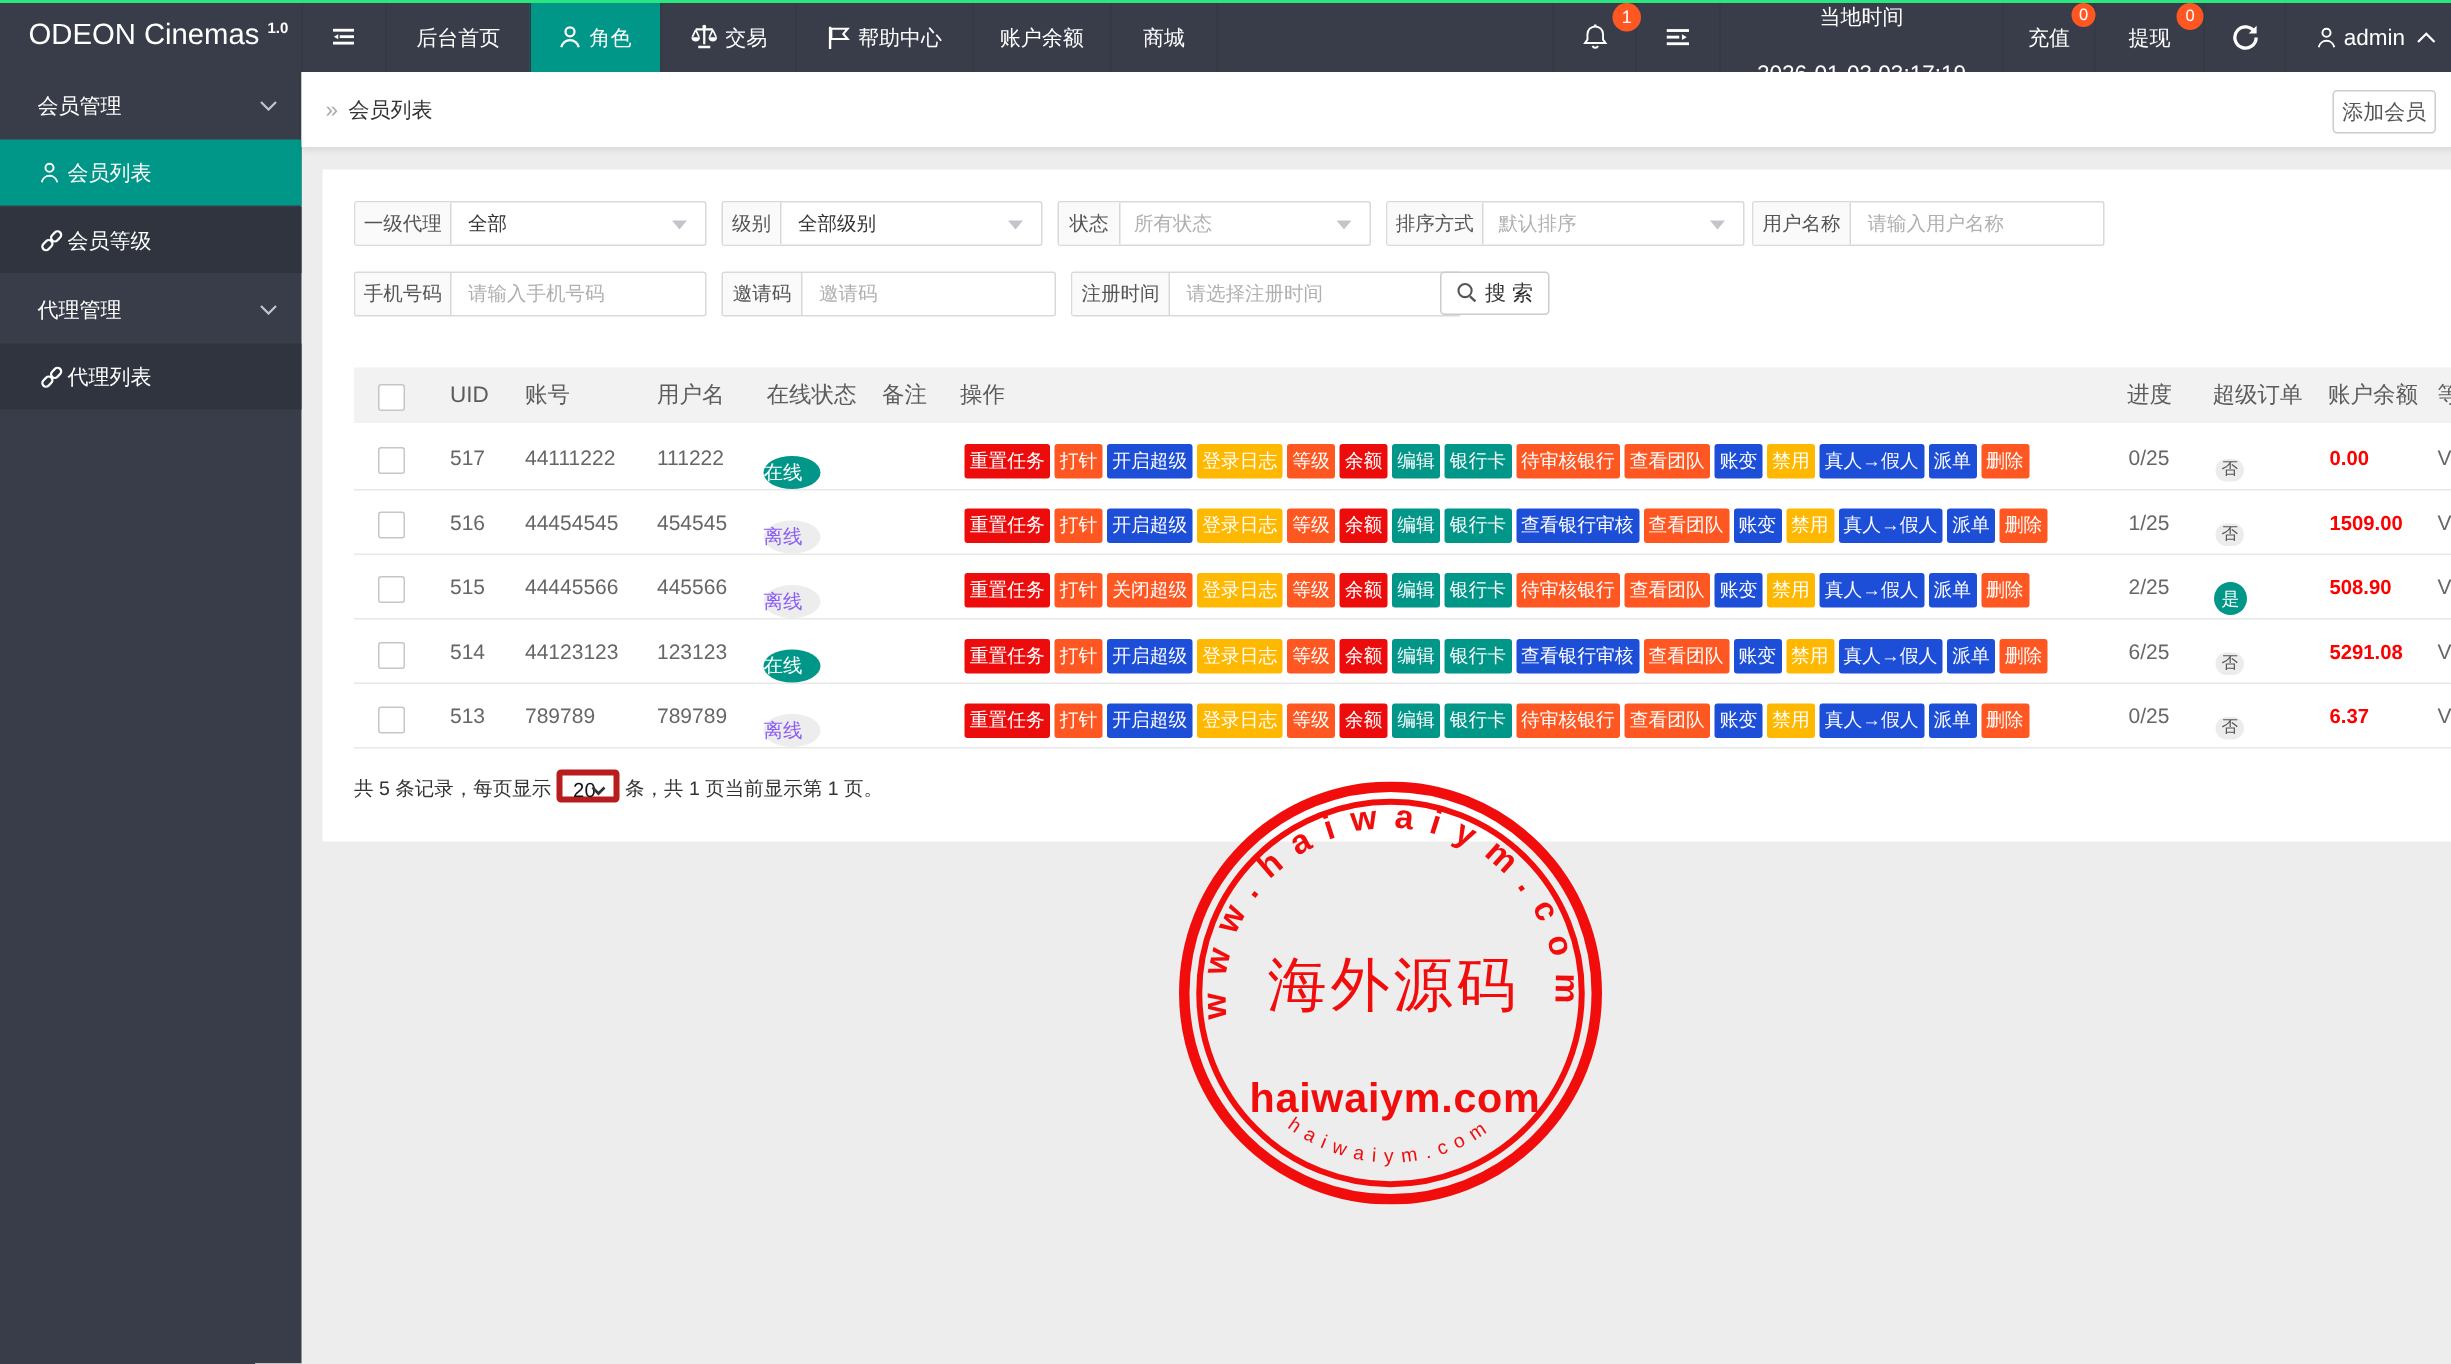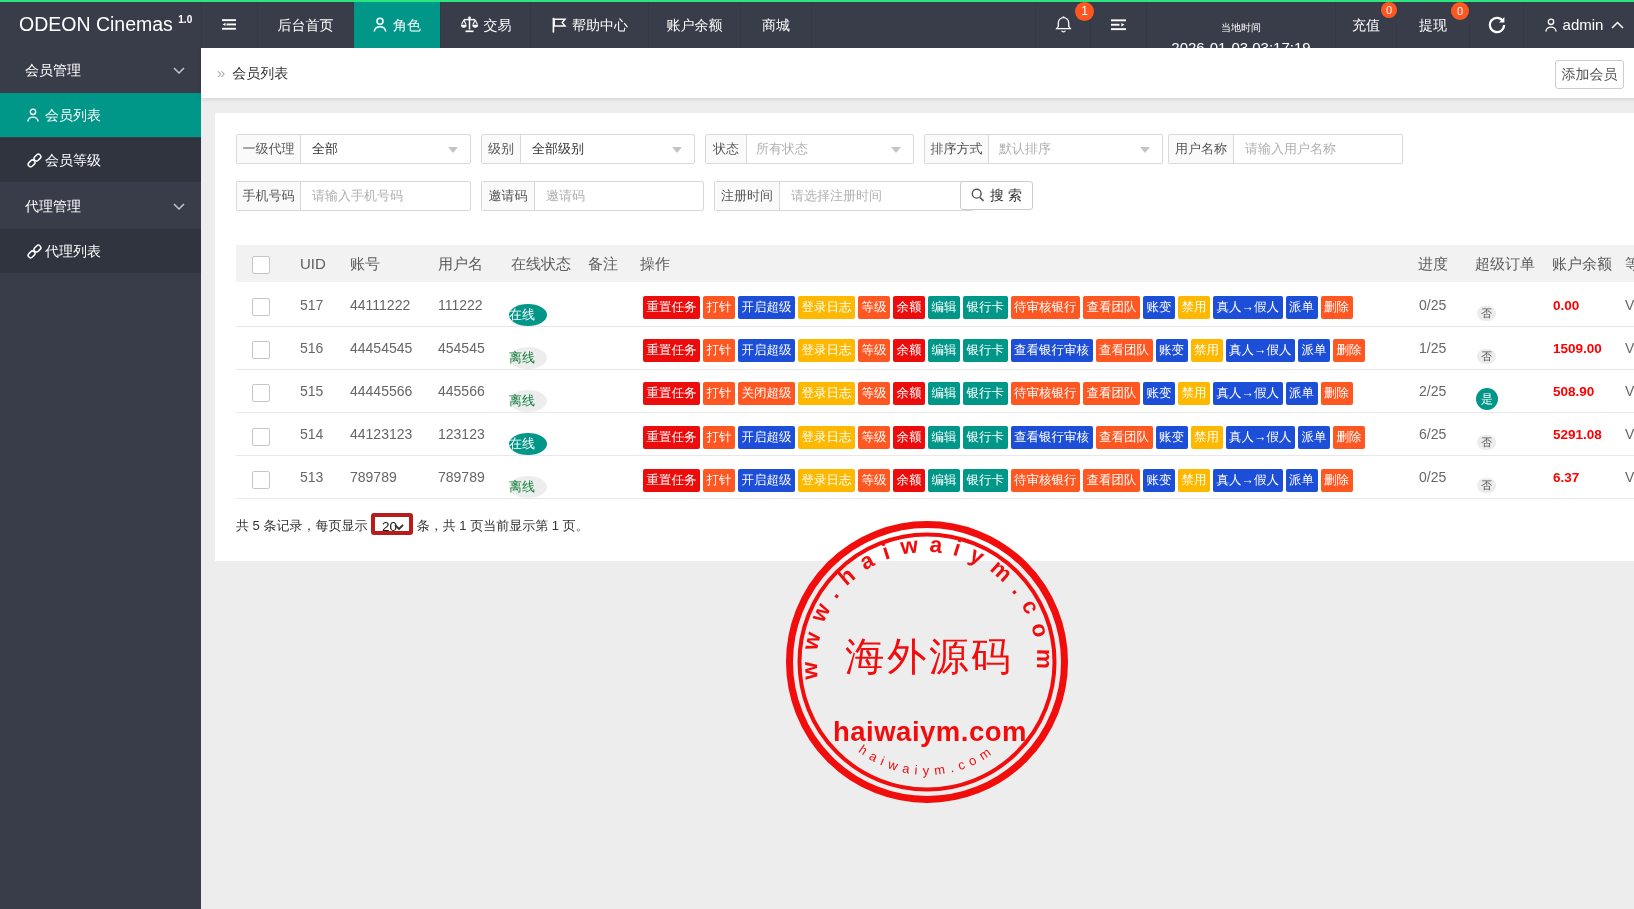--- a/index.html
+++ b/index.html
@@ -36,21 +36,21 @@
 .caret{position:absolute;right:12px;top:12px;width:0;height:0;border-left:5px solid transparent;border-right:5px solid transparent;border-top:6px solid #c2c6cc}
 #searchbtn{position:absolute;left:745px;top:68px;width:73px;height:29px;border:1px solid #ccc;border-radius:3px;background:#fff;line-height:27px;text-align:center;font-size:14px;color:#333}
 
 #thead{position:absolute;left:21px;top:132px;width:1398px;height:37px;background:#f2f2f2;color:#5c5c5c;font-size:15px}
 .hc{position:absolute;top:0;height:37px;line-height:37px;white-space:nowrap}
 .trow{position:absolute;left:21px;width:1398px;height:44px;border-bottom:1px solid #e8e8e8;font-size:14px;color:#666}
 .tc{position:absolute;top:0;height:43px;line-height:43px;white-space:nowrap}
 .cb{position:absolute;width:18px;height:18px;border:1px solid #c6c6c6;border-radius:2px;background:#fff}
 .stamp{position:absolute;width:38px;height:22px;line-height:22px;border-radius:50%;text-align:left;font-size:13px}
 .on{background:#009688;color:#fff}
-.off{background:#ededed;color:#15803d}
+.off{background:#ededed;color:#8b5cf6}
 .btns{position:absolute;left:404px;top:12.5px;height:23px;white-space:nowrap}
 .b{display:inline-block;height:23px;line-height:23px;padding:0 3.5px;margin-left:3px;border-radius:2px;color:#fff;font-size:12.5px}
 .bred{background:#ed0c0c}.borg{background:#FF5722}.bblu{background:#1d4ed8}.bamb{background:#FFB800}.btea{background:#009688}
 .pill{position:absolute;height:15px;line-height:15px;border-radius:8px;background:#ececec;color:#555;font-size:11px;padding:0 4px}
 .yes{height:22px;line-height:22px;border-radius:11px;background:#009688;color:#fff;padding:0 5px;font-size:12px}
 .bal{font-weight:bold;color:#fe0000;font-size:13.5px}
 
 #pgn{position:absolute;left:21px;top:400px;height:22px;line-height:22px;font-size:13px;color:#333;white-space:nowrap}
 #psel{display:inline-block;position:relative;width:42px;height:22px;border:4px solid #b91c1c;border-radius:3px;vertical-align:-5px;background:#fff}
 #psel span{position:absolute;left:7px;top:0;line-height:20px;font-size:13.5px;color:#111}
@@ -93,22 +93,22 @@
         <path d="M6.7 14.6a1.9 1.9 0 0 0 3.6 0" fill="none" stroke="#fff" stroke-width="1.3"></path>
         <line x1="8.5" y1="0.4" x2="8.5" y2="1.6" stroke="#fff" stroke-width="1.6"></line>
       </svg></div>
   <div class="hitem" style="left:1090px;width:56px"><svg class="hic" width="16" height="14" viewBox="0 0 16 14">
         <rect x="0" y="1.4" width="15" height="1.9" fill="#fff"></rect>
         <rect x="0" y="5.8" width="8.5" height="1.9" fill="#fff"></rect>
         <path d="M10.3 4.9v3.7l3.2-1.85z" fill="#fff"></path>
         <rect x="0" y="10.2" width="15" height="1.9" fill="#fff"></rect>
       </svg></div>
   <div class="hitem" style="left:1146px;width:189px;line-height:normal">
-      <div style="font-size:10px;margin-top:19px">当地时间</div>
-      <div style="font-size:15px;margin-top:4px">2026-01-03 03:17:19</div>
+      <div style="font-size:14px;margin-top:1px">当地时间</div>
+      <div style="font-size:15px;margin-top:20px">2026-01-03 03:17:19</div>
     </div>
   <div class="hitem" style="left:1335px;width:61px">充值</div>
   <div class="hitem" style="left:1396px;width:73px">提现</div>
   <div class="hitem" style="left:1469px;width:54px"><svg class="hic" width="18" height="18" viewBox="0 0 18 18">
         <path d="M15.2 5.5A7.1 7.1 0 1 0 16.1 9" fill="none" stroke="#fff" stroke-width="2.2"></path>
         <path d="M16.4 1.1v5.3h-5.3z" fill="#fff"></path>
       </svg></div>
   <div class="hitem" style="left:1523px;width:111px;border-right:none;padding-left:11px;box-sizing:border-box"><svg class="hic" width="12" height="14" viewBox="0 0 12 14" style="margin-right:6px">
         <circle cx="6" cy="3.8" r="2.7" fill="none" stroke="#fff" stroke-width="1.3"></circle>
         <path d="M.8 13.5a5.3 5.3 0 0 1 10.4 0" fill="none" stroke="#fff" stroke-width="1.3"></path>

